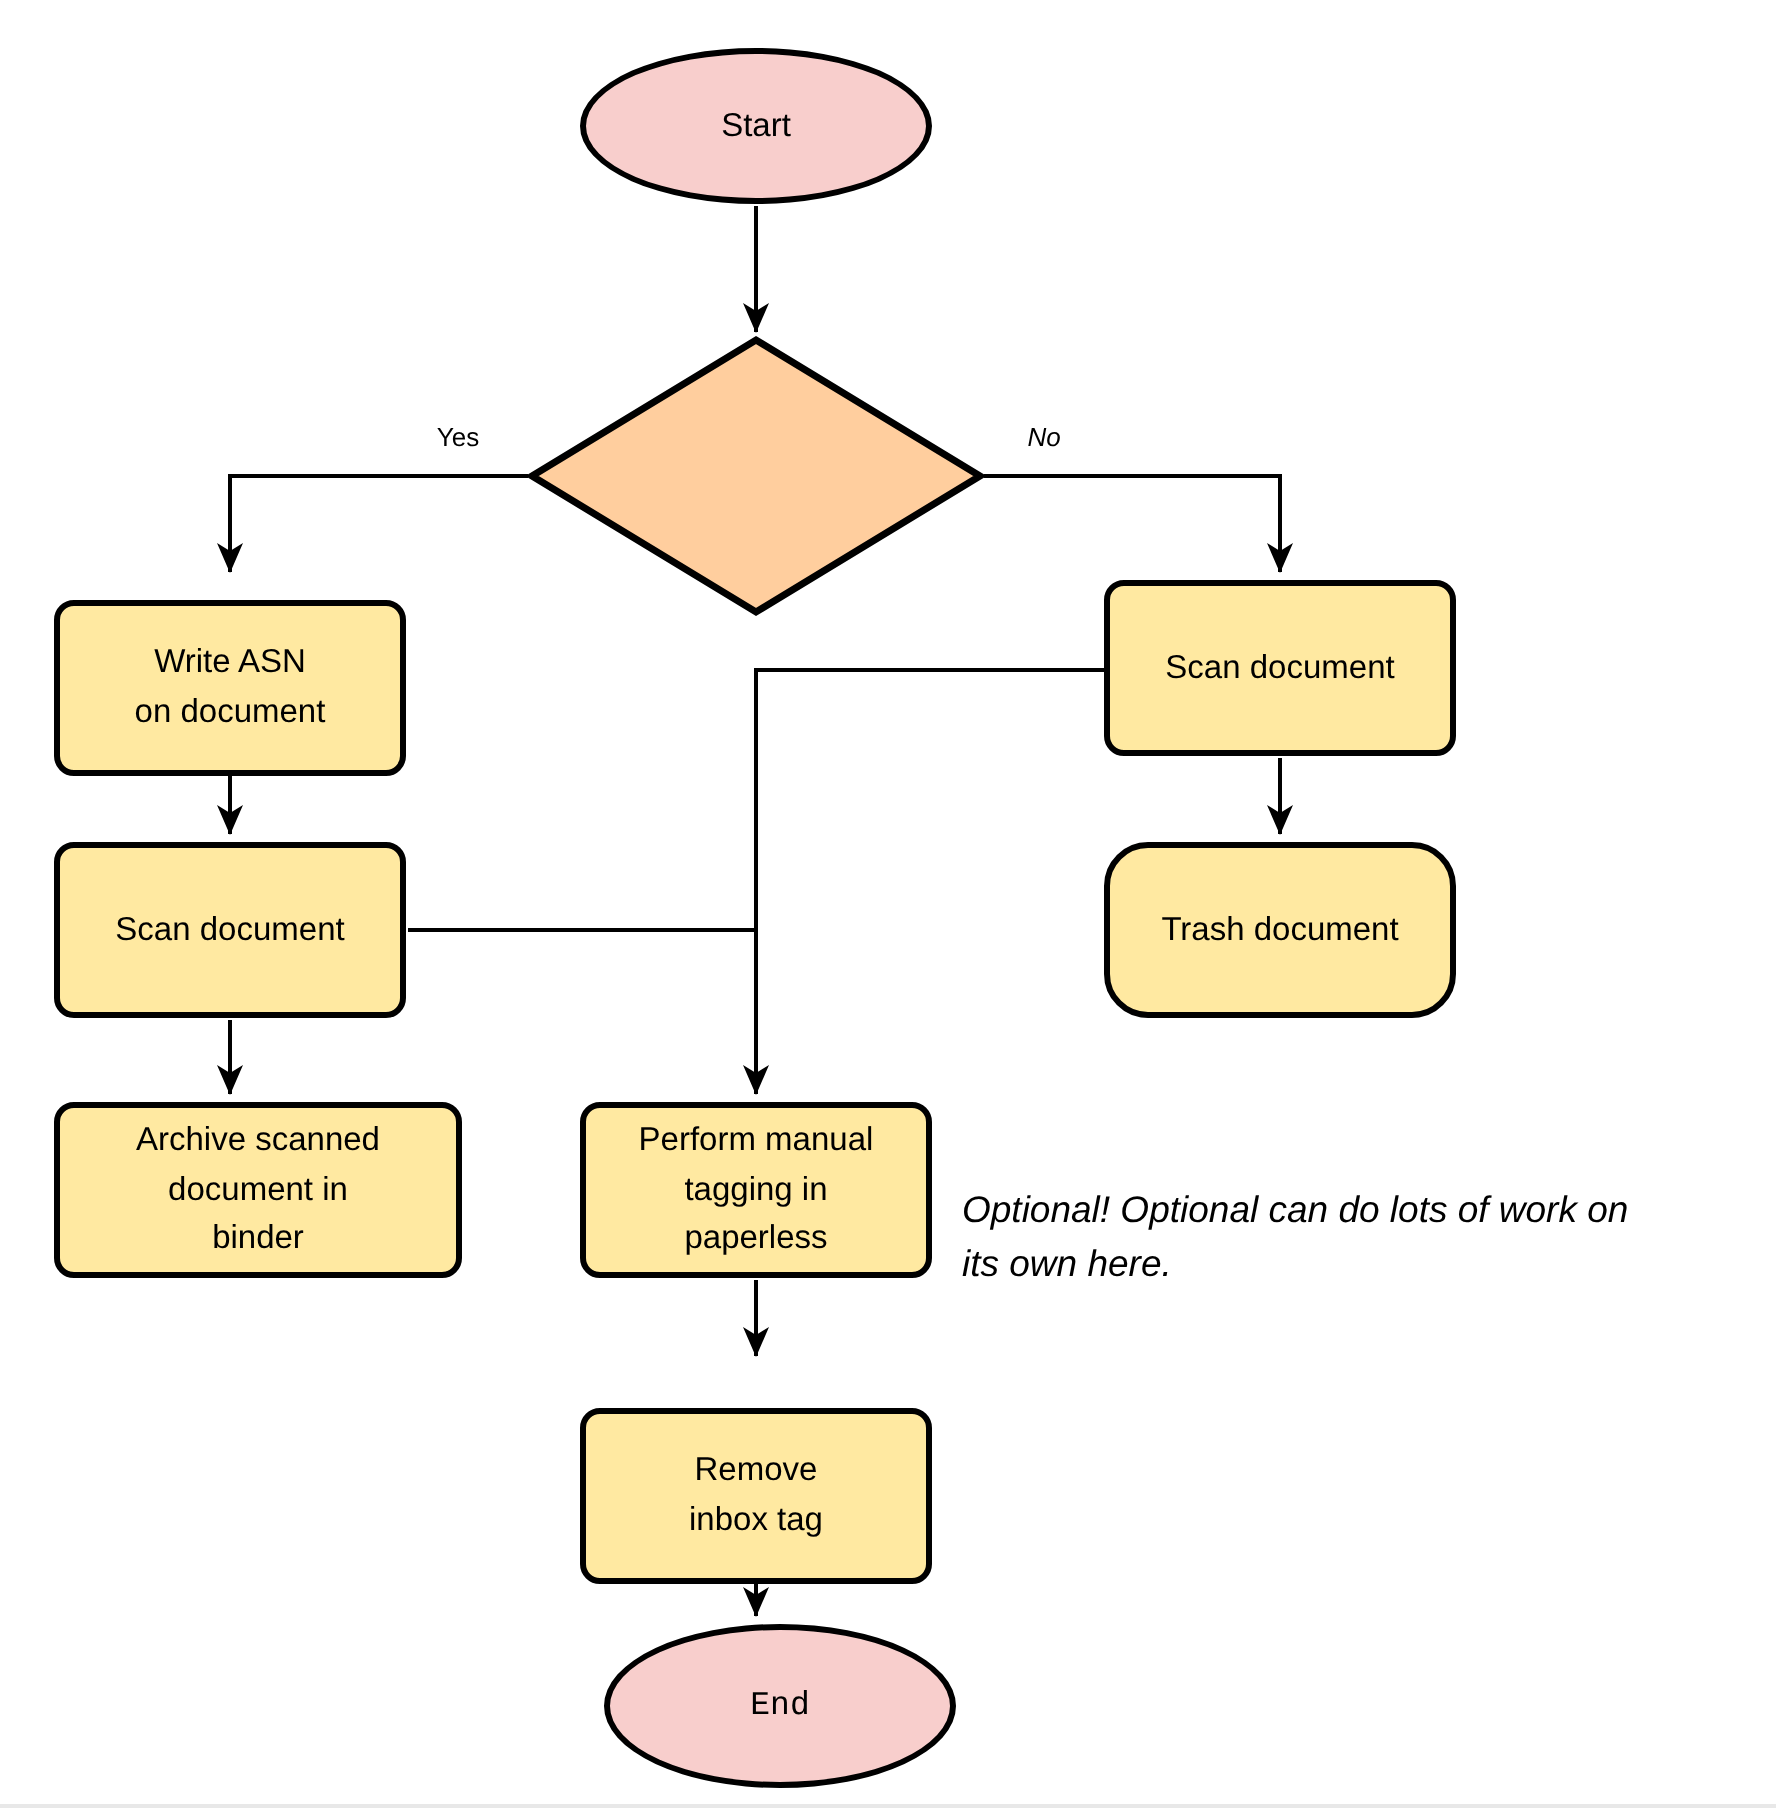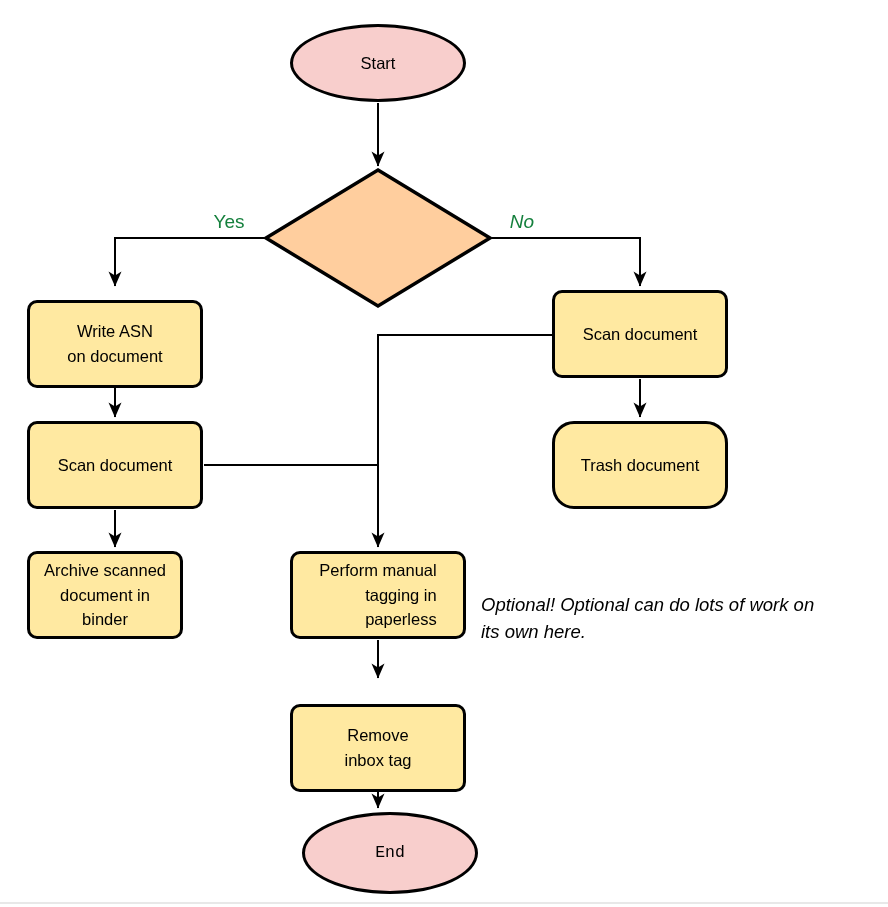--- a/index.html
+++ b/index.html
@@ -55,22 +55,22 @@
   }
   .decision-label {
     background: transparent;
     border: none;
     pointer-events: none;
   }
   .edge-label {
     position: absolute;
     width: 46px;
     text-align: center;
-    font-size: 19px;
-    color: #15803d;
+    font-size: 13px;
+    color: #000000;
   }
   .annotation {
     position: absolute;
     left: 481px;
     top: 591px;
     width: 410px;
     font-size: 18.5px;
     font-style: italic;
     line-height: 27px;
     color: #000000;
@@ -128,27 +128,27 @@
   </div>
 
   <div class="node process" style="left:27px; top:421px; width:176px; height:88px;">
     <span>Scan document</span>
   </div>
 
   <div class="node process" style="left:552px; top:421px; width:176px; height:88px;border-radius:22px;">
     <span>Trash document</span>
   </div>
 
-  <div class="node process" style="left:27px; top:551px; width:156px; height:88px;">
+  <div class="node process" style="left:27px; top:551px; width:204px; height:88px;">
     <span>Archive scanned
 document in
 binder</span>
   </div>
 
-  <div class="node process" style="left:290px; top:551px; width:176px; height:88px;text-align:right;">
+  <div class="node process" style="left:290px; top:551px; width:176px; height:88px;">
     <span>Perform manual
 tagging in
 paperless</span>
   </div>
 
   <div class="annotation">
     <span>Optional! Optional can do lots of work on</span><br>
     <span>its own here.</span>
   </div>
 

